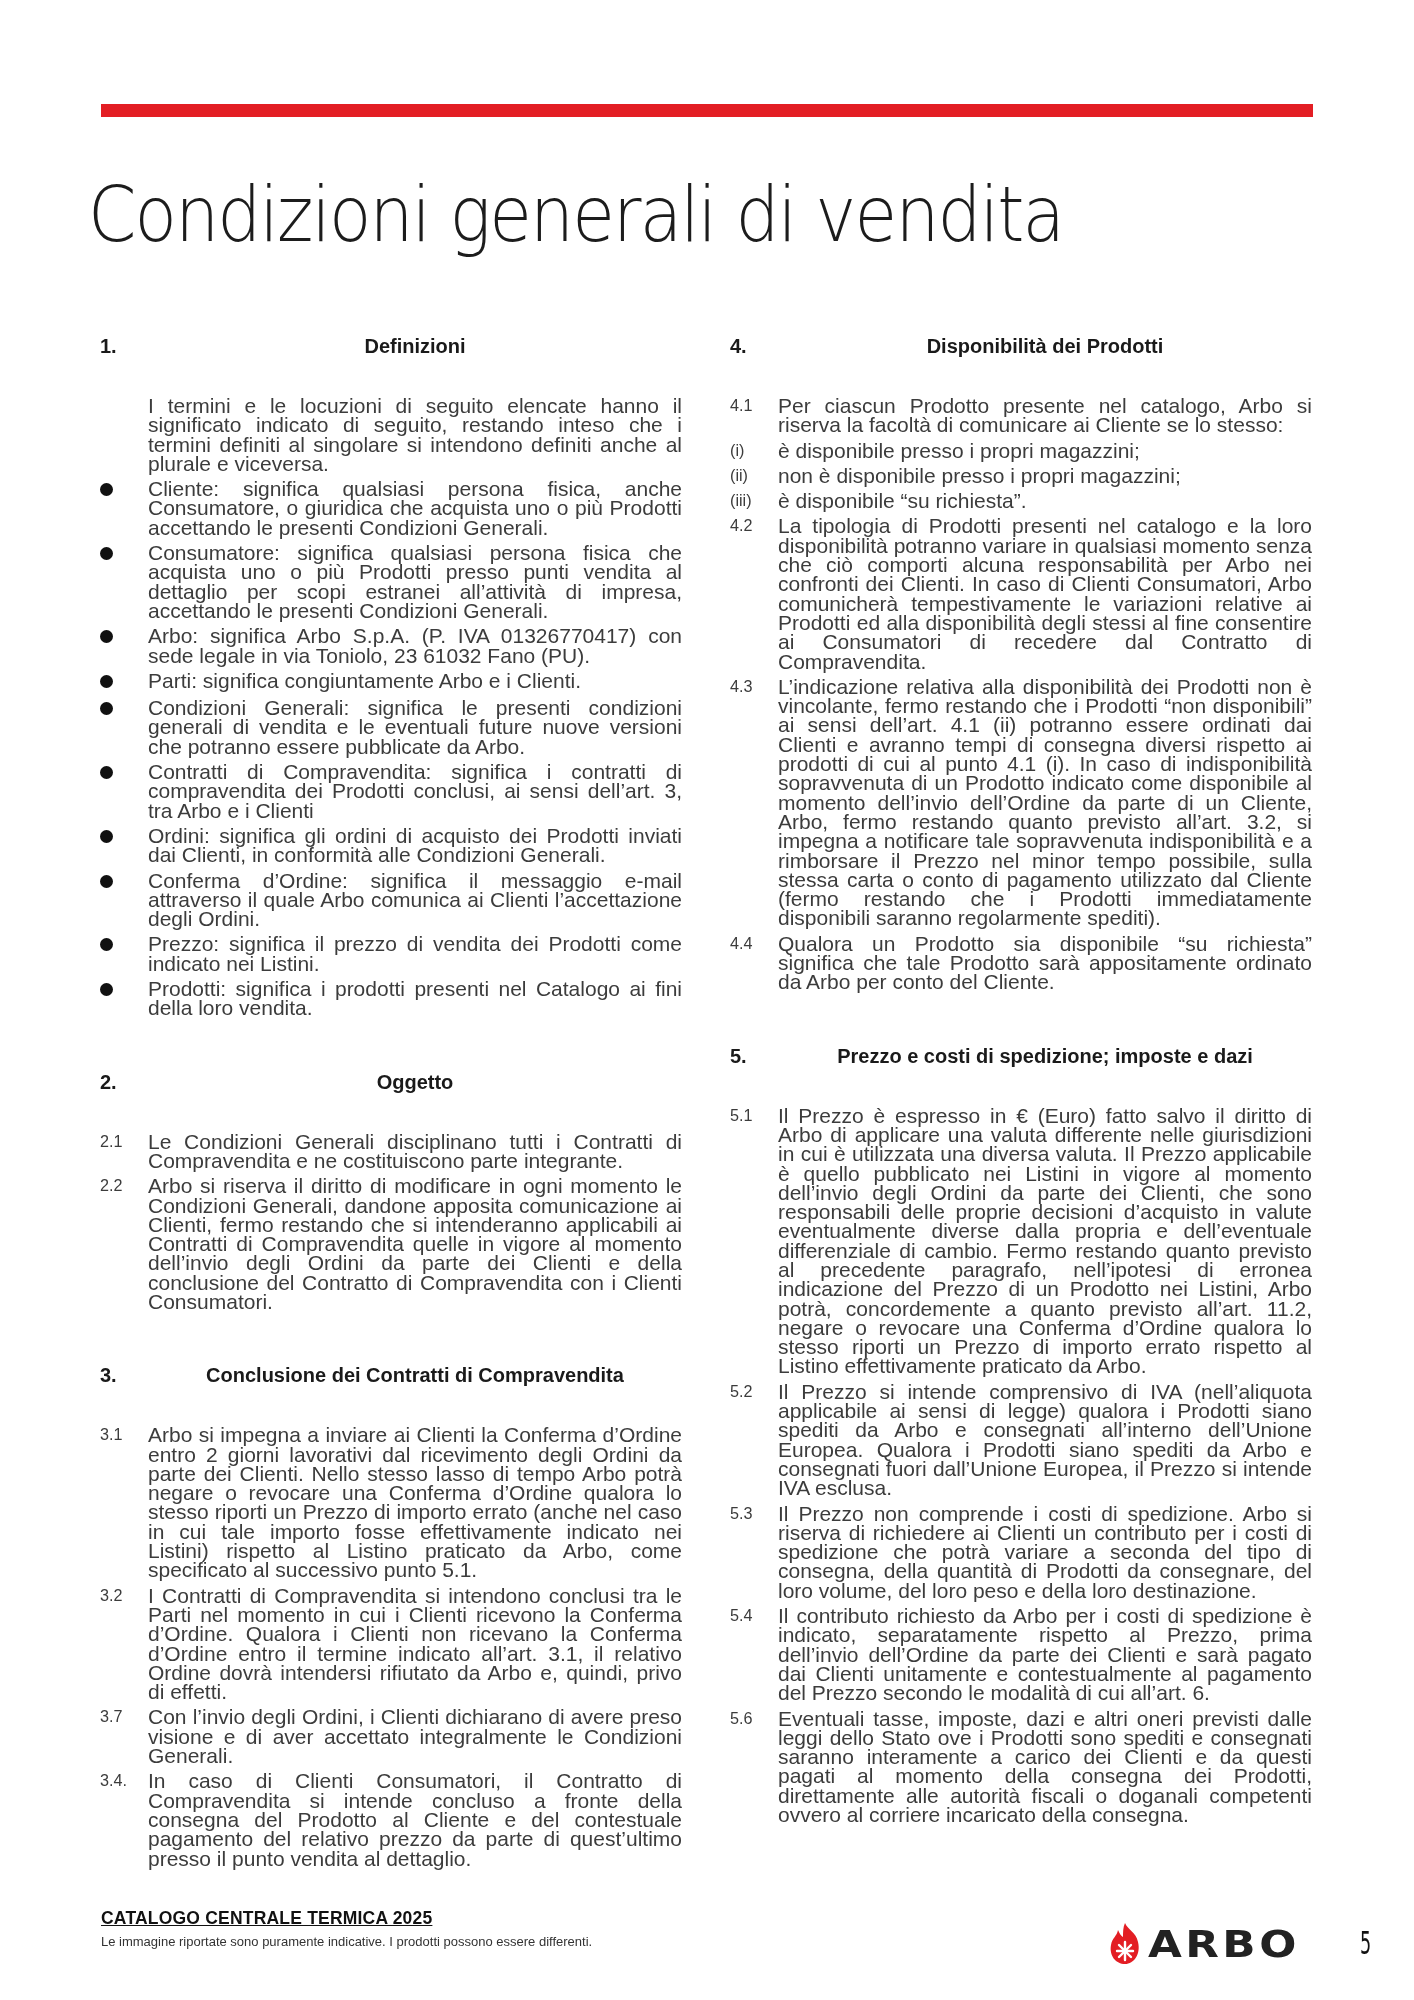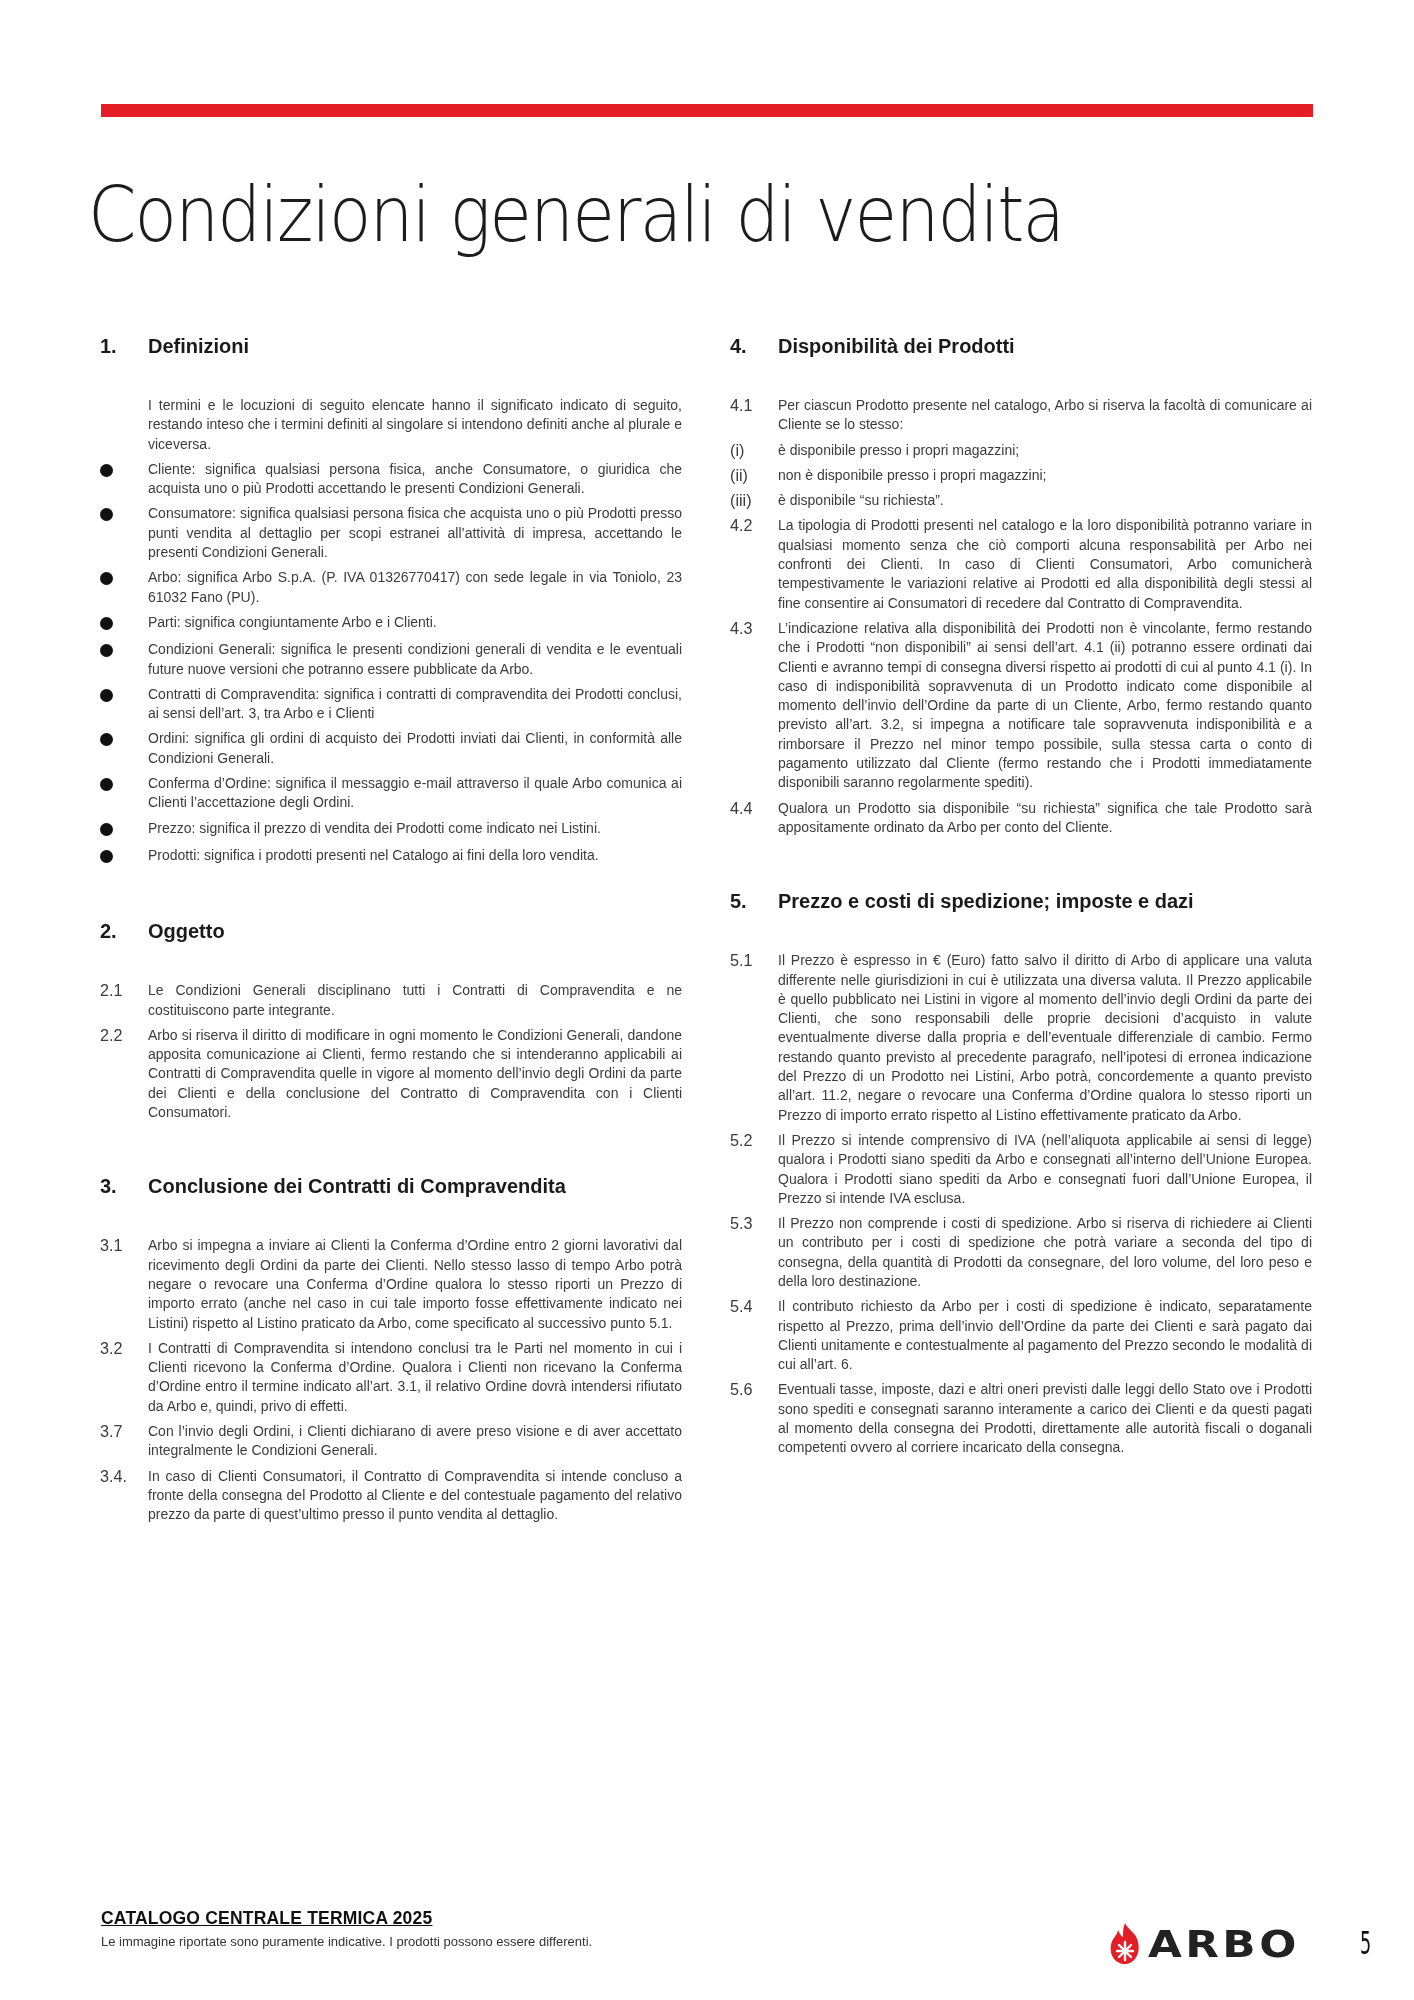--- a/index.html
+++ b/index.html
@@ -10,23 +10,23 @@
 
   .page-title { position: absolute; left: 88px; top: 170px; font-family: "DejaVu Sans", sans-serif; font-weight: 300; font-size: 77px; letter-spacing: -2px; color: #1c1c1c; transform: scaleX(0.9); transform-origin: left top; white-space: nowrap; }
 
   .col { position: absolute; width: 582px; }
   .col-left { left: 100px; top: 334px; }
   .col-right { left: 730px; top: 334px; }
 
   .section { margin-bottom: 0; }
   .sec-head { display: flex; font-weight: bold; font-size: 20px; color: #1a1a1a; line-height: 24px; }
   .sec-num { width: 48px; flex: none; }
-  .sec-title { flex: 1; }
-
-  .body-text { font-size: 14px; line-height: 19.3px; color: #3c3c3c; text-align: justify; }
+  .sec-title { flex: 1; text-align: center; }
+
+  .body-text { font-size: 21px; line-height: 19.3px; color: #3c3c3c; text-align: justify; }
 
   .intro { margin-left: 48px; margin-top: 38px; margin-bottom: 6px; }
 
   .item { display: flex; margin-bottom: 6px; }
   .item-mark { width: 48px; flex: none; font-size: 16.2px; line-height: 19.3px; color: #3c3c3c; }
   .item-text { flex: 1; }
   .bullet-dot { display: inline-block; width: 13px; height: 13px; background: #111; border-radius: 50%; margin-top: 4px; }
 
   .items-start { margin-top: 38px; }
 

